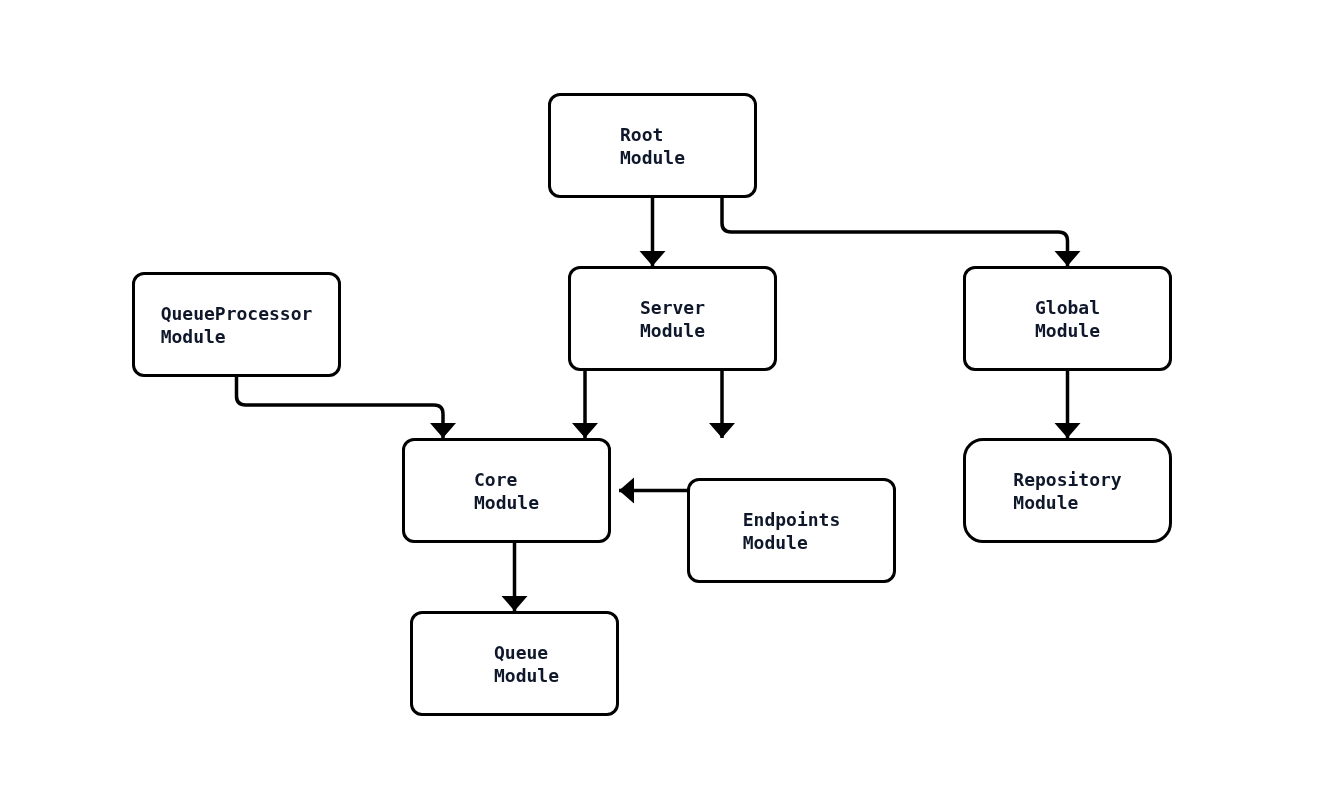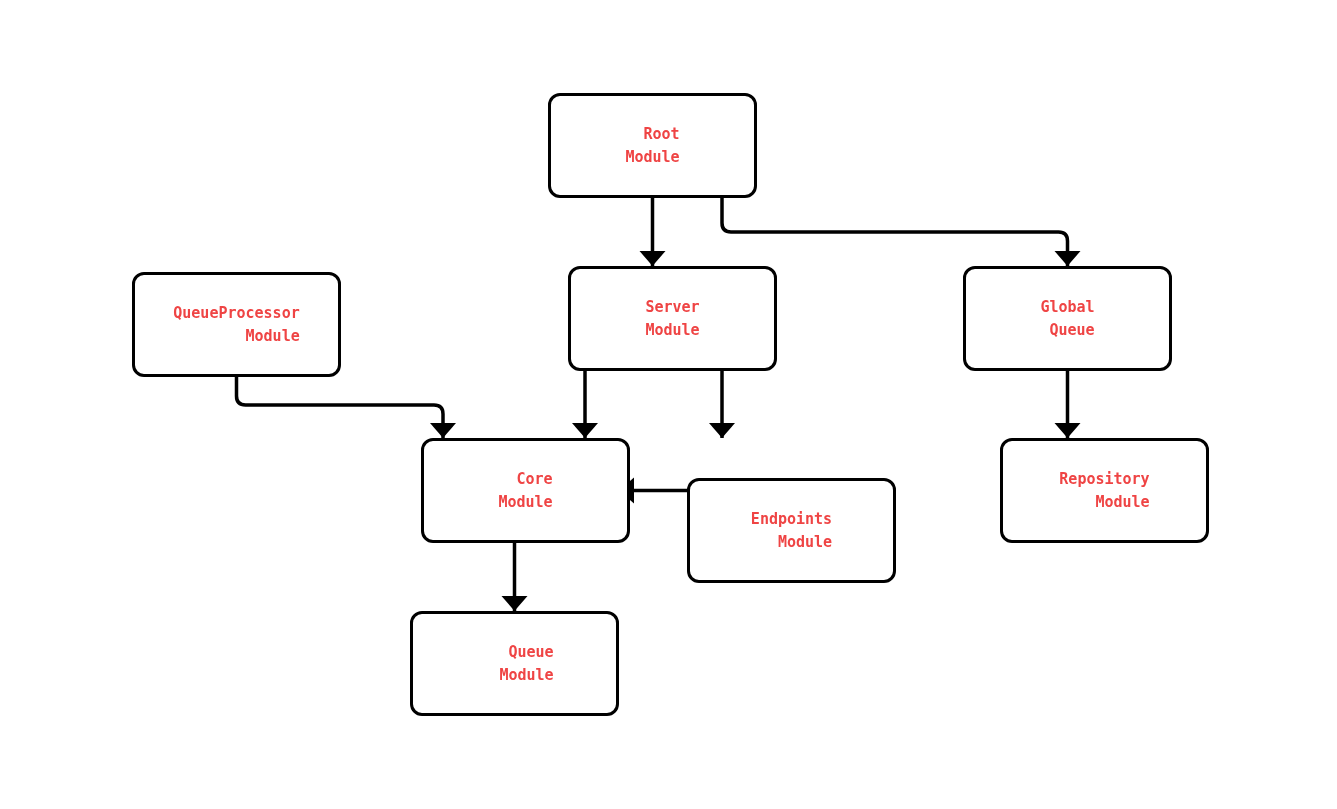--- a/index.html
+++ b/index.html
@@ -36,33 +36,33 @@
     height: 105px;
     background: #ffffff;
     border: 3.5px solid #000000;
     border-radius: 12px;
     display: flex;
     align-items: center;
     justify-content: center;
   }
   .node-label {
     font-weight: bold;
-    font-size: 15px;
+    font-size: 18px;
     line-height: 23px;
-    color: #ef4444;
-    text-align: right;
+    color: #0f172a;
+    text-align: left;
     white-space: pre-line;
   }
   .n-root          { left: 548px; top: 93px;  }
   .n-queueprocessor{ left: 132px; top: 272px; }
   .n-server        { left: 568px; top: 266px; }
   .n-global        { left: 963px; top: 266px; }
-  .n-core          { left: 421px; top: 438px; }
+  .n-core          { left: 402px; top: 438px; }
   .n-endpoints     { left: 687px; top: 438px; margin-top: 40px; }
-  .n-repository    { left: 1000px; top: 438px; }
+  .n-repository    { left: 963px; top: 438px; border-radius: 20px; }
   .n-queue         { left: 410px; top: 611px; padding-left: 24px; }
 </style>
 </head>
 <body>
 
 <div class="canvas">
 
   <svg class="edges-layer" width="1337" height="809" viewBox="0 0 1337 809" xmlns="http://www.w3.org/2000/svg">
     <defs>
       <marker id="arrow" markerUnits="userSpaceOnUse" markerWidth="17" markerHeight="28" refX="15" refY="13" orient="auto">
@@ -90,21 +90,21 @@
 Module</span>
   </div>
 
   <div class="node n-server">
     <span class="node-label">Server
 Module</span>
   </div>
 
   <div class="node n-global">
     <span class="node-label">Global
-Queue</span>
+Module</span>
   </div>
 
   <div class="node n-core">
     <span class="node-label">Core
 Module</span>
   </div>
 
   <div class="node n-endpoints">
     <span class="node-label">Endpoints
 Module</span>

